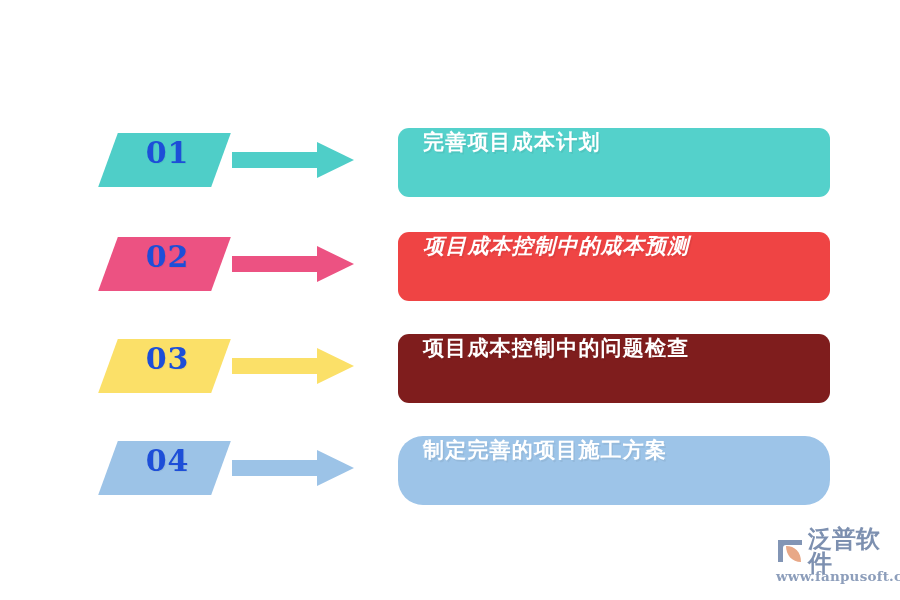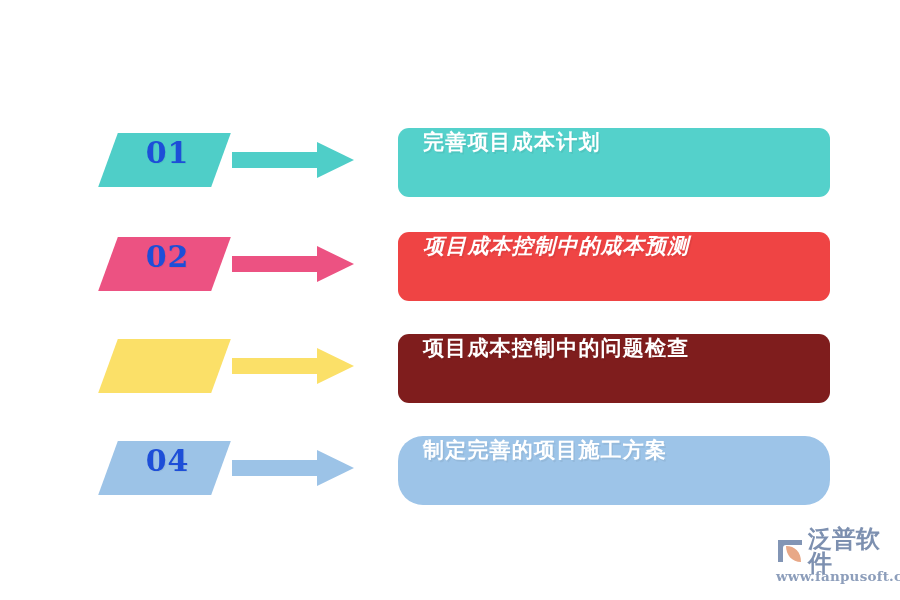--- a/index.html
+++ b/index.html
@@ -170,20 +170,21 @@
       <div class="arrow-shaft" style="background-color: rgb(236, 82, 130);"></div>
       <div class="arrow-head" style="border-left-color: rgb(236, 82, 130);"></div>
     </div>
     <div class="label-box" style="background-color: #ef4444; font-style: italic;">
       <span class="label-text">项目成本控制中的成本预测</span>
     </div>
   </div>
 
   <div class="step-row" style="top:334px;">
     <div class="num-chip" style="background-color: rgb(251, 224, 104);"></div>
+    <div class="num-chip-label">03</div>
     <div class="arrow">
       <div class="arrow-shaft" style="background-color: rgb(251, 224, 104);"></div>
       <div class="arrow-head" style="border-left-color: rgb(251, 224, 104);"></div>
     </div>
     <div class="label-box" style="background-color: #7f1d1d;">
       <span class="label-text">项目成本控制中的问题检查</span>
     </div>
   </div>
 
   <div class="step-row" style="top:436px;">

